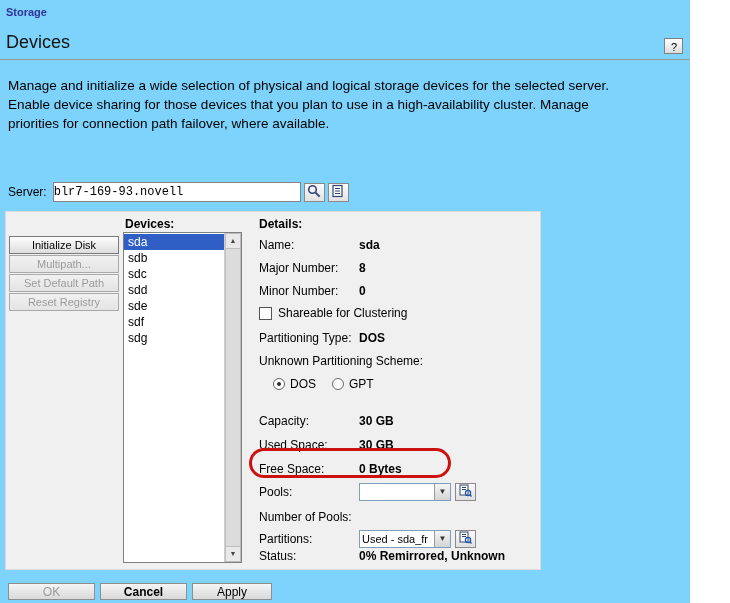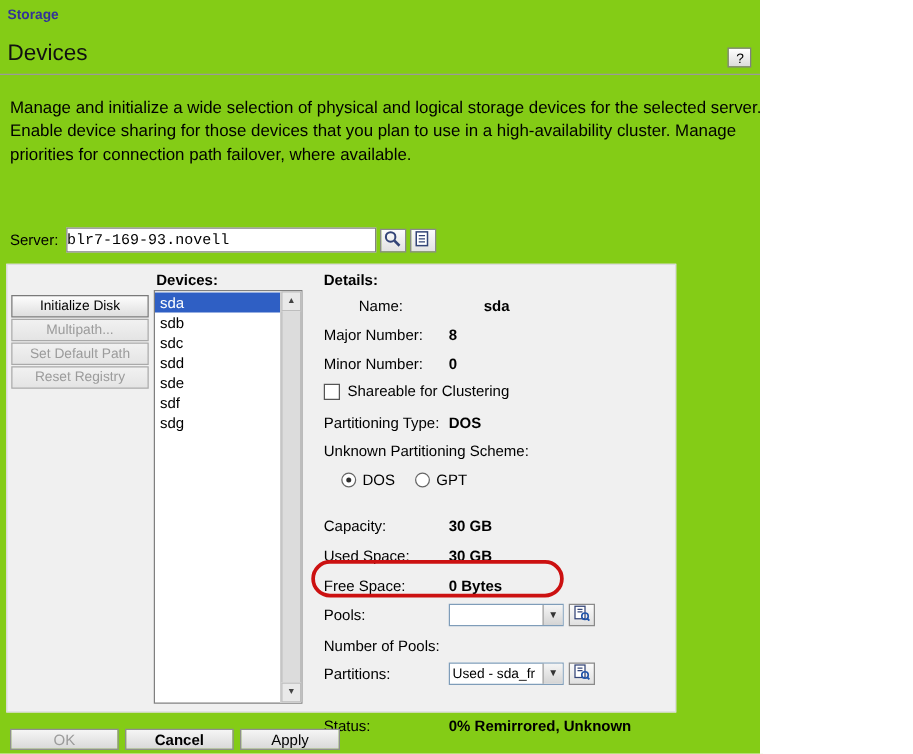--- a/index.html
+++ b/index.html
@@ -1,18 +1,18 @@
 <!DOCTYPE html>
 <html><head>
 <meta charset="utf-8">
 <style>
   * { box-sizing: border-box; }
   html,body { margin:0; padding:0; background:#fff; }
   body { font-family:"Liberation Sans", sans-serif; font-size:12px; color:#000; }
-  .screen { position:relative; width:608px; height:603px; background:#84cc16; overflow:hidden; }
+  .screen { position:relative; width:690px; height:603px; background:#7dd3fc; overflow:hidden; }
 
   .breadcrumb { position:absolute; left:6px; top:6px; font-size:11px; font-weight:bold;
                 color:#333399; text-decoration:none; cursor:pointer; }
   .page-title { position:absolute; left:6px; top:32px; font-size:18px; font-weight:normal;
                 color:#111; margin:0; }
   .title-rule { position:absolute; left:0; top:59px; width:730px; height:0;
                 border-top:1px solid #9a9a9a; }
   .help-btn { position:absolute; right:7px; top:38px; width:19px; height:16px;
               border:1px solid #808080; background:linear-gradient(#ffffff,#dcdcdc);
               font-size:11px; line-height:14px; text-align:center; cursor:pointer; }
@@ -52,25 +52,25 @@
   .sb-btn { height:16px; background:#e9e9e9; border:1px solid #bdbdbd;
             font-size:7px; line-height:14px; text-align:center; color:#444; cursor:pointer; }
   .sb-thumb { flex:1; background:#dcdcdc; border:1px solid #bdbdbd; border-top:none;
               border-bottom:none; cursor:pointer; }
 
   .details { position:absolute; left:253px; top:24px; width:280px; height:332px; }
   .d-row { position:absolute; left:0; display:flex; align-items:center; height:18px;
            font-size:12px; white-space:nowrap; }
   .d-label { width:100px; flex:0 0 100px; }
   .d-value { font-weight:bold; }
-  .row-name { top:0;margin-left:28px; }   .row-major { top:23px; }  .row-minor { top:46px; }
+  .row-name { top:0; }   .row-major { top:23px; }  .row-minor { top:46px; }
   .row-share { top:68px; } .row-ptype { top:93px; } .row-scheme { top:116px; }
   .row-radios { top:139px; left:14px; } .row-capacity { top:176px; }
   .row-used { top:200px; } .row-free { top:224px; } .row-pools { top:247px; }
-  .row-numpools { top:272px; } .row-partitions { top:294px; } .row-status { top:336px; }
+  .row-numpools { top:272px; } .row-partitions { top:294px; } .row-status { top:311px; }
 
   .checkbox { width:13px; height:13px; border:1px solid #555; background:#fff;
               margin-right:6px; flex:0 0 13px; cursor:pointer; }
   .radio { width:12px; height:12px; border:1px solid #666; border-radius:50%;
            background:#fff; margin-right:5px; position:relative; flex:0 0 12px; cursor:pointer; }
   .radio.checked::after { content:""; position:absolute; left:3px; top:3px; right:3px;
                           bottom:3px; background:#2d2d2d; border-radius:50%; }
   .radio-label { margin-right:16px; }
 
   .selectbox { display:flex; width:92px; height:18px; border:1px solid #7f9db9;

